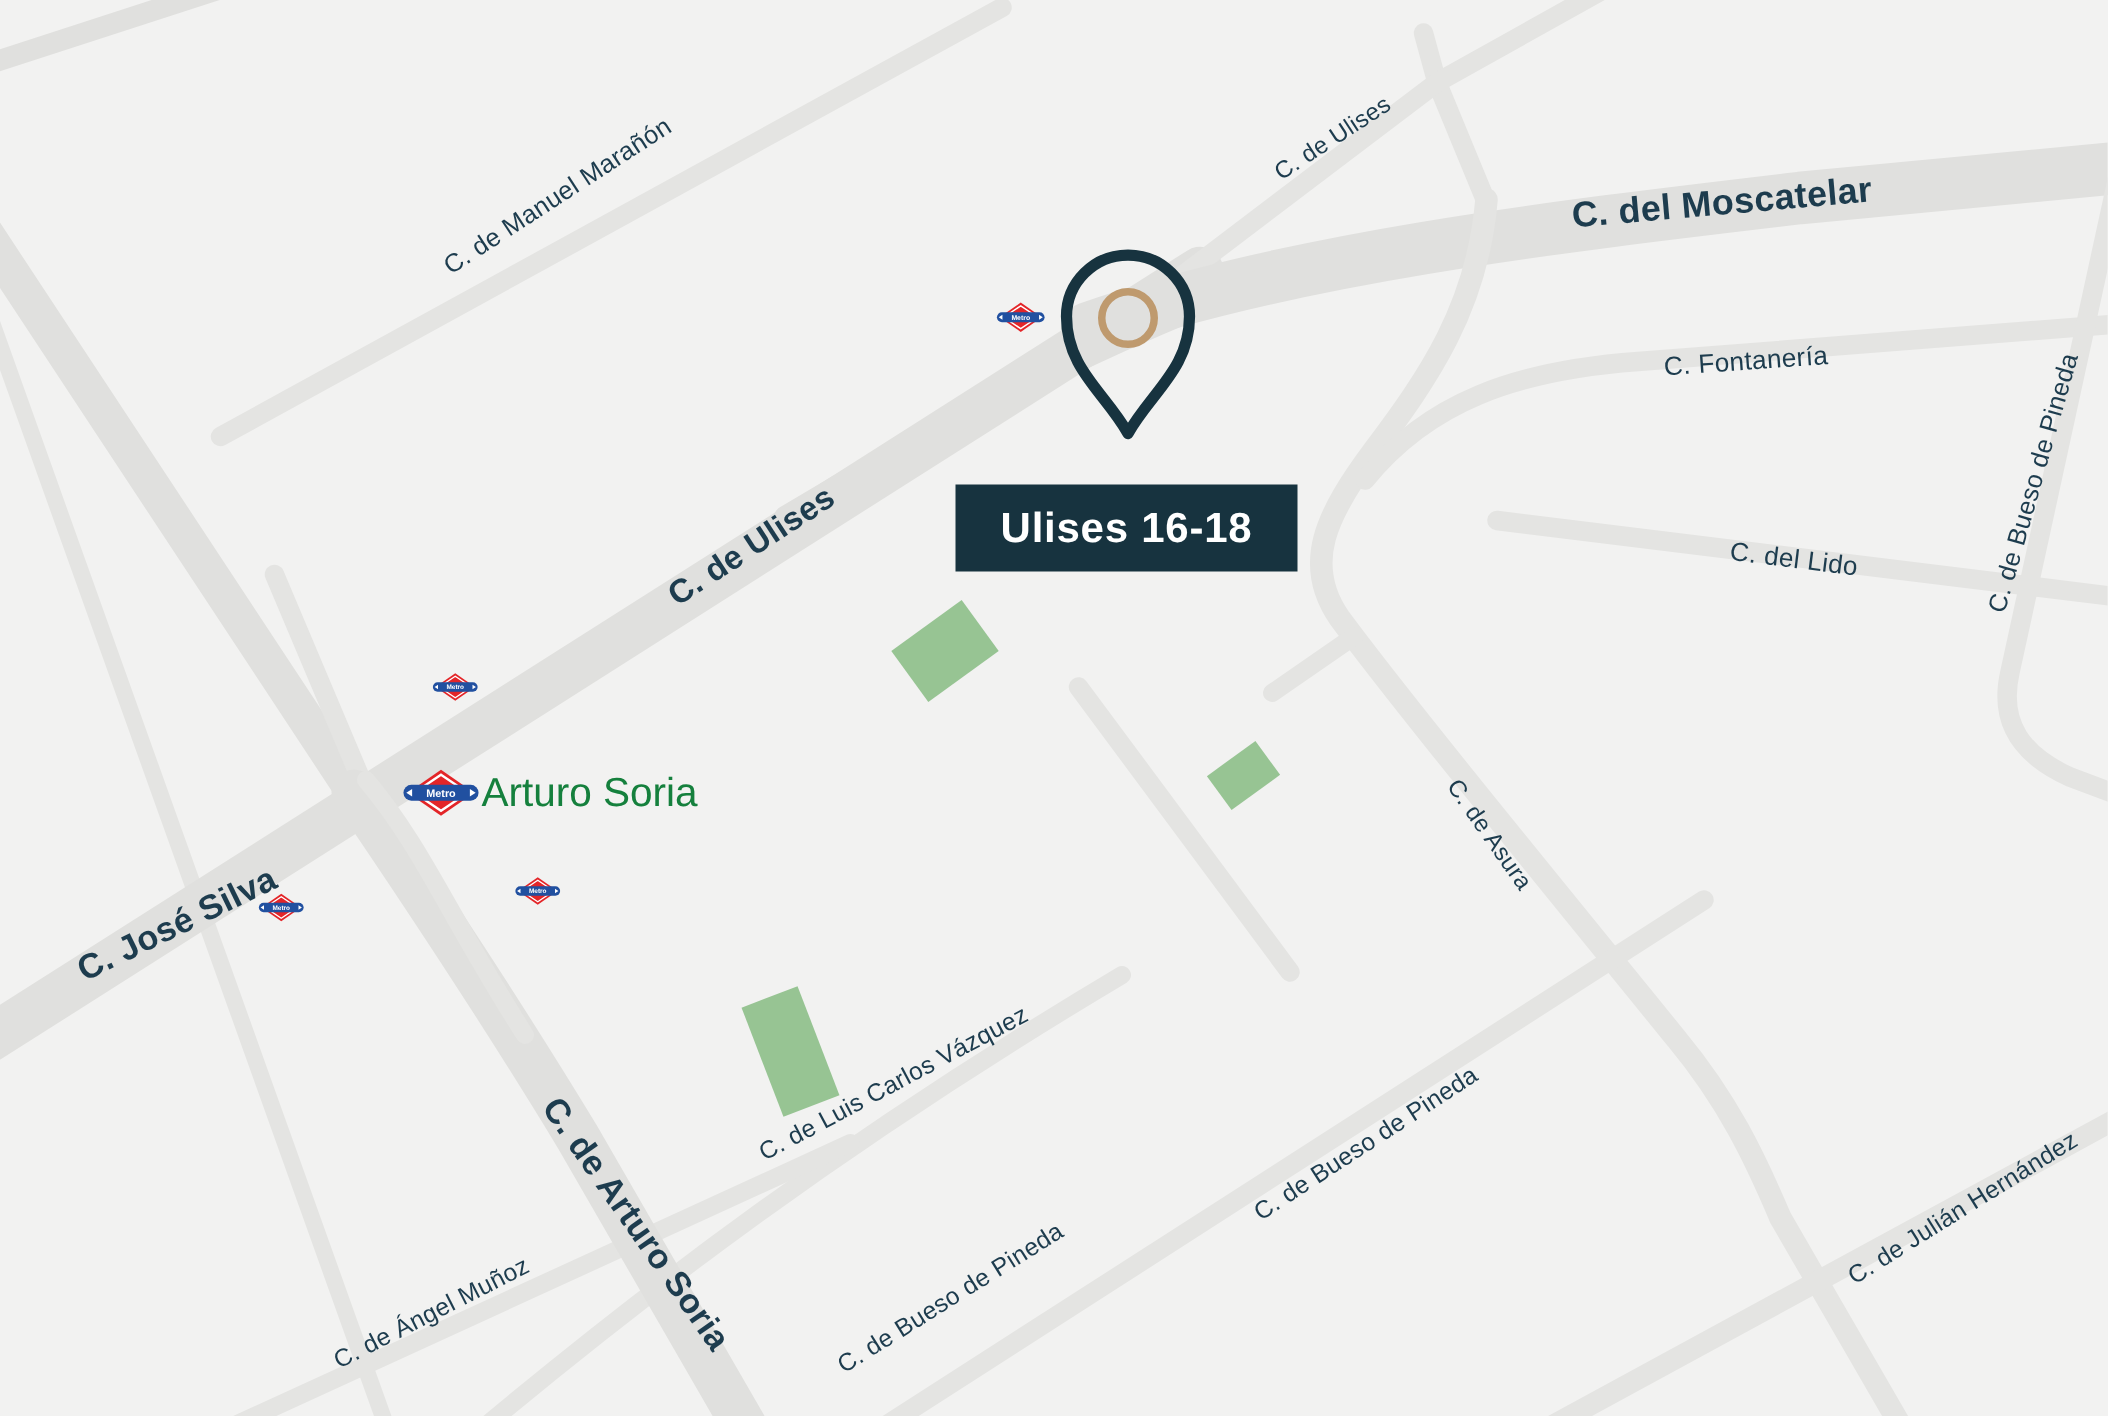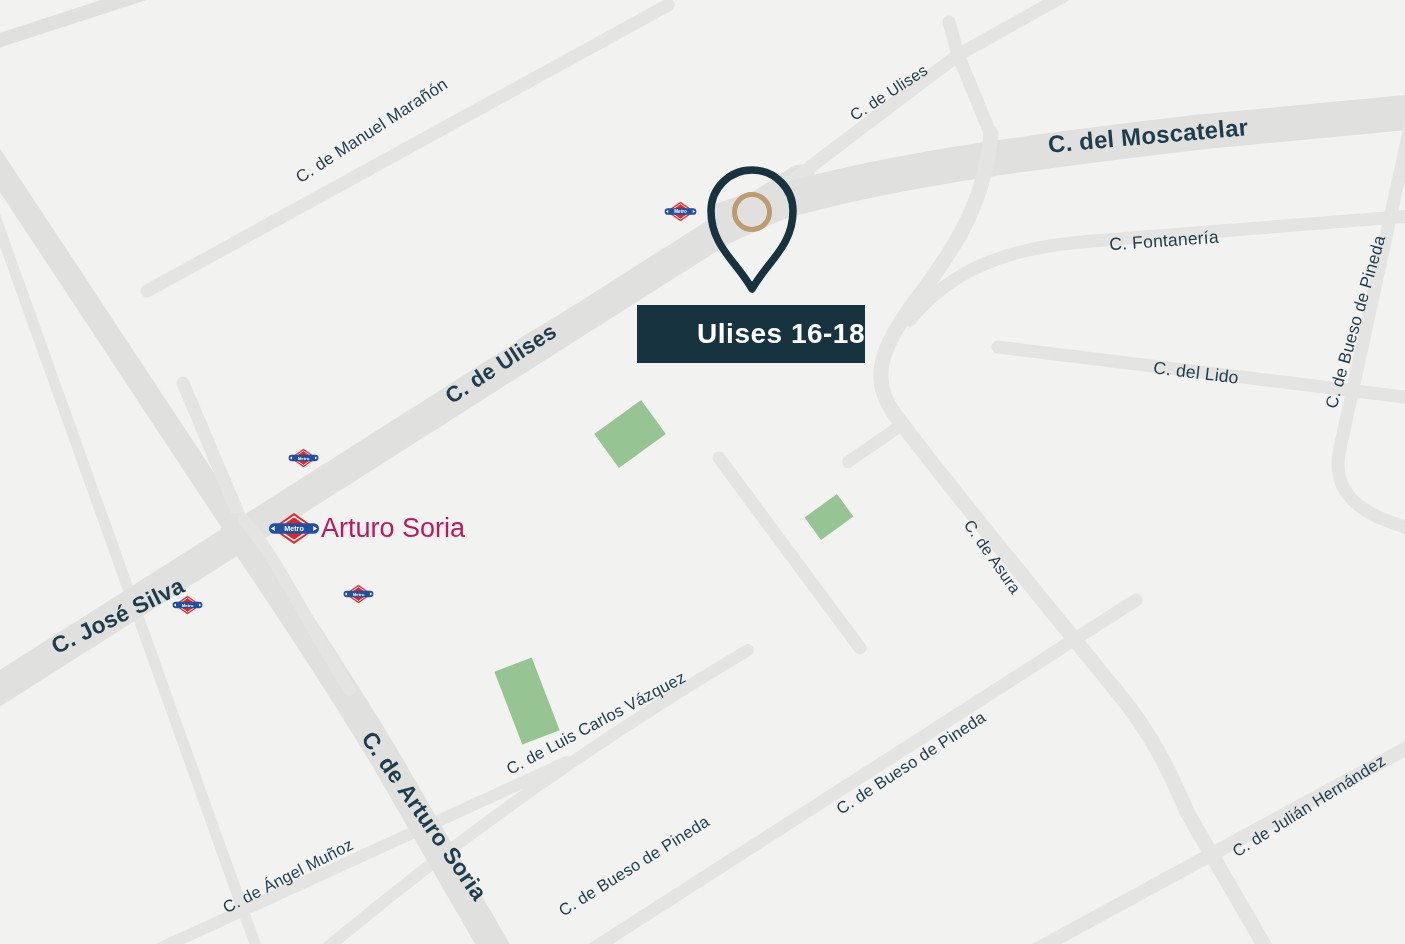--- a/index.html
+++ b/index.html
@@ -14,32 +14,32 @@
     position:absolute;
     color:#1d3c4e;
     white-space:nowrap;
     transform:translate(-50%,-50%);
     letter-spacing:.2px;
     user-select:none;
   }
   .street-label.bold{font-weight:700;}
   .station-label{
     position:absolute;
-    color:#be185d;
+    color:#15803d;
     font-size:27px;
     white-space:nowrap;
     user-select:none;
   }
   .marker-label{
     position:absolute;
-    left:637px;top:305px;width:228px;height:58px;
+    left:637px;top:323px;width:228px;height:58px;
     background:#17333f;
     color:#ffffff;
     font-size:28px;font-weight:700;
-    display:flex;align-items:center;justify-content:flex-end;
+    display:flex;align-items:center;justify-content:center;
     letter-spacing:.5px;
   }
   .metro{position:absolute;}
 </style>
 </head>
 <body>
 
 <div id="map">
 
   <svg class="layer" width="1405" height="944" viewBox="0 0 1405 944">

